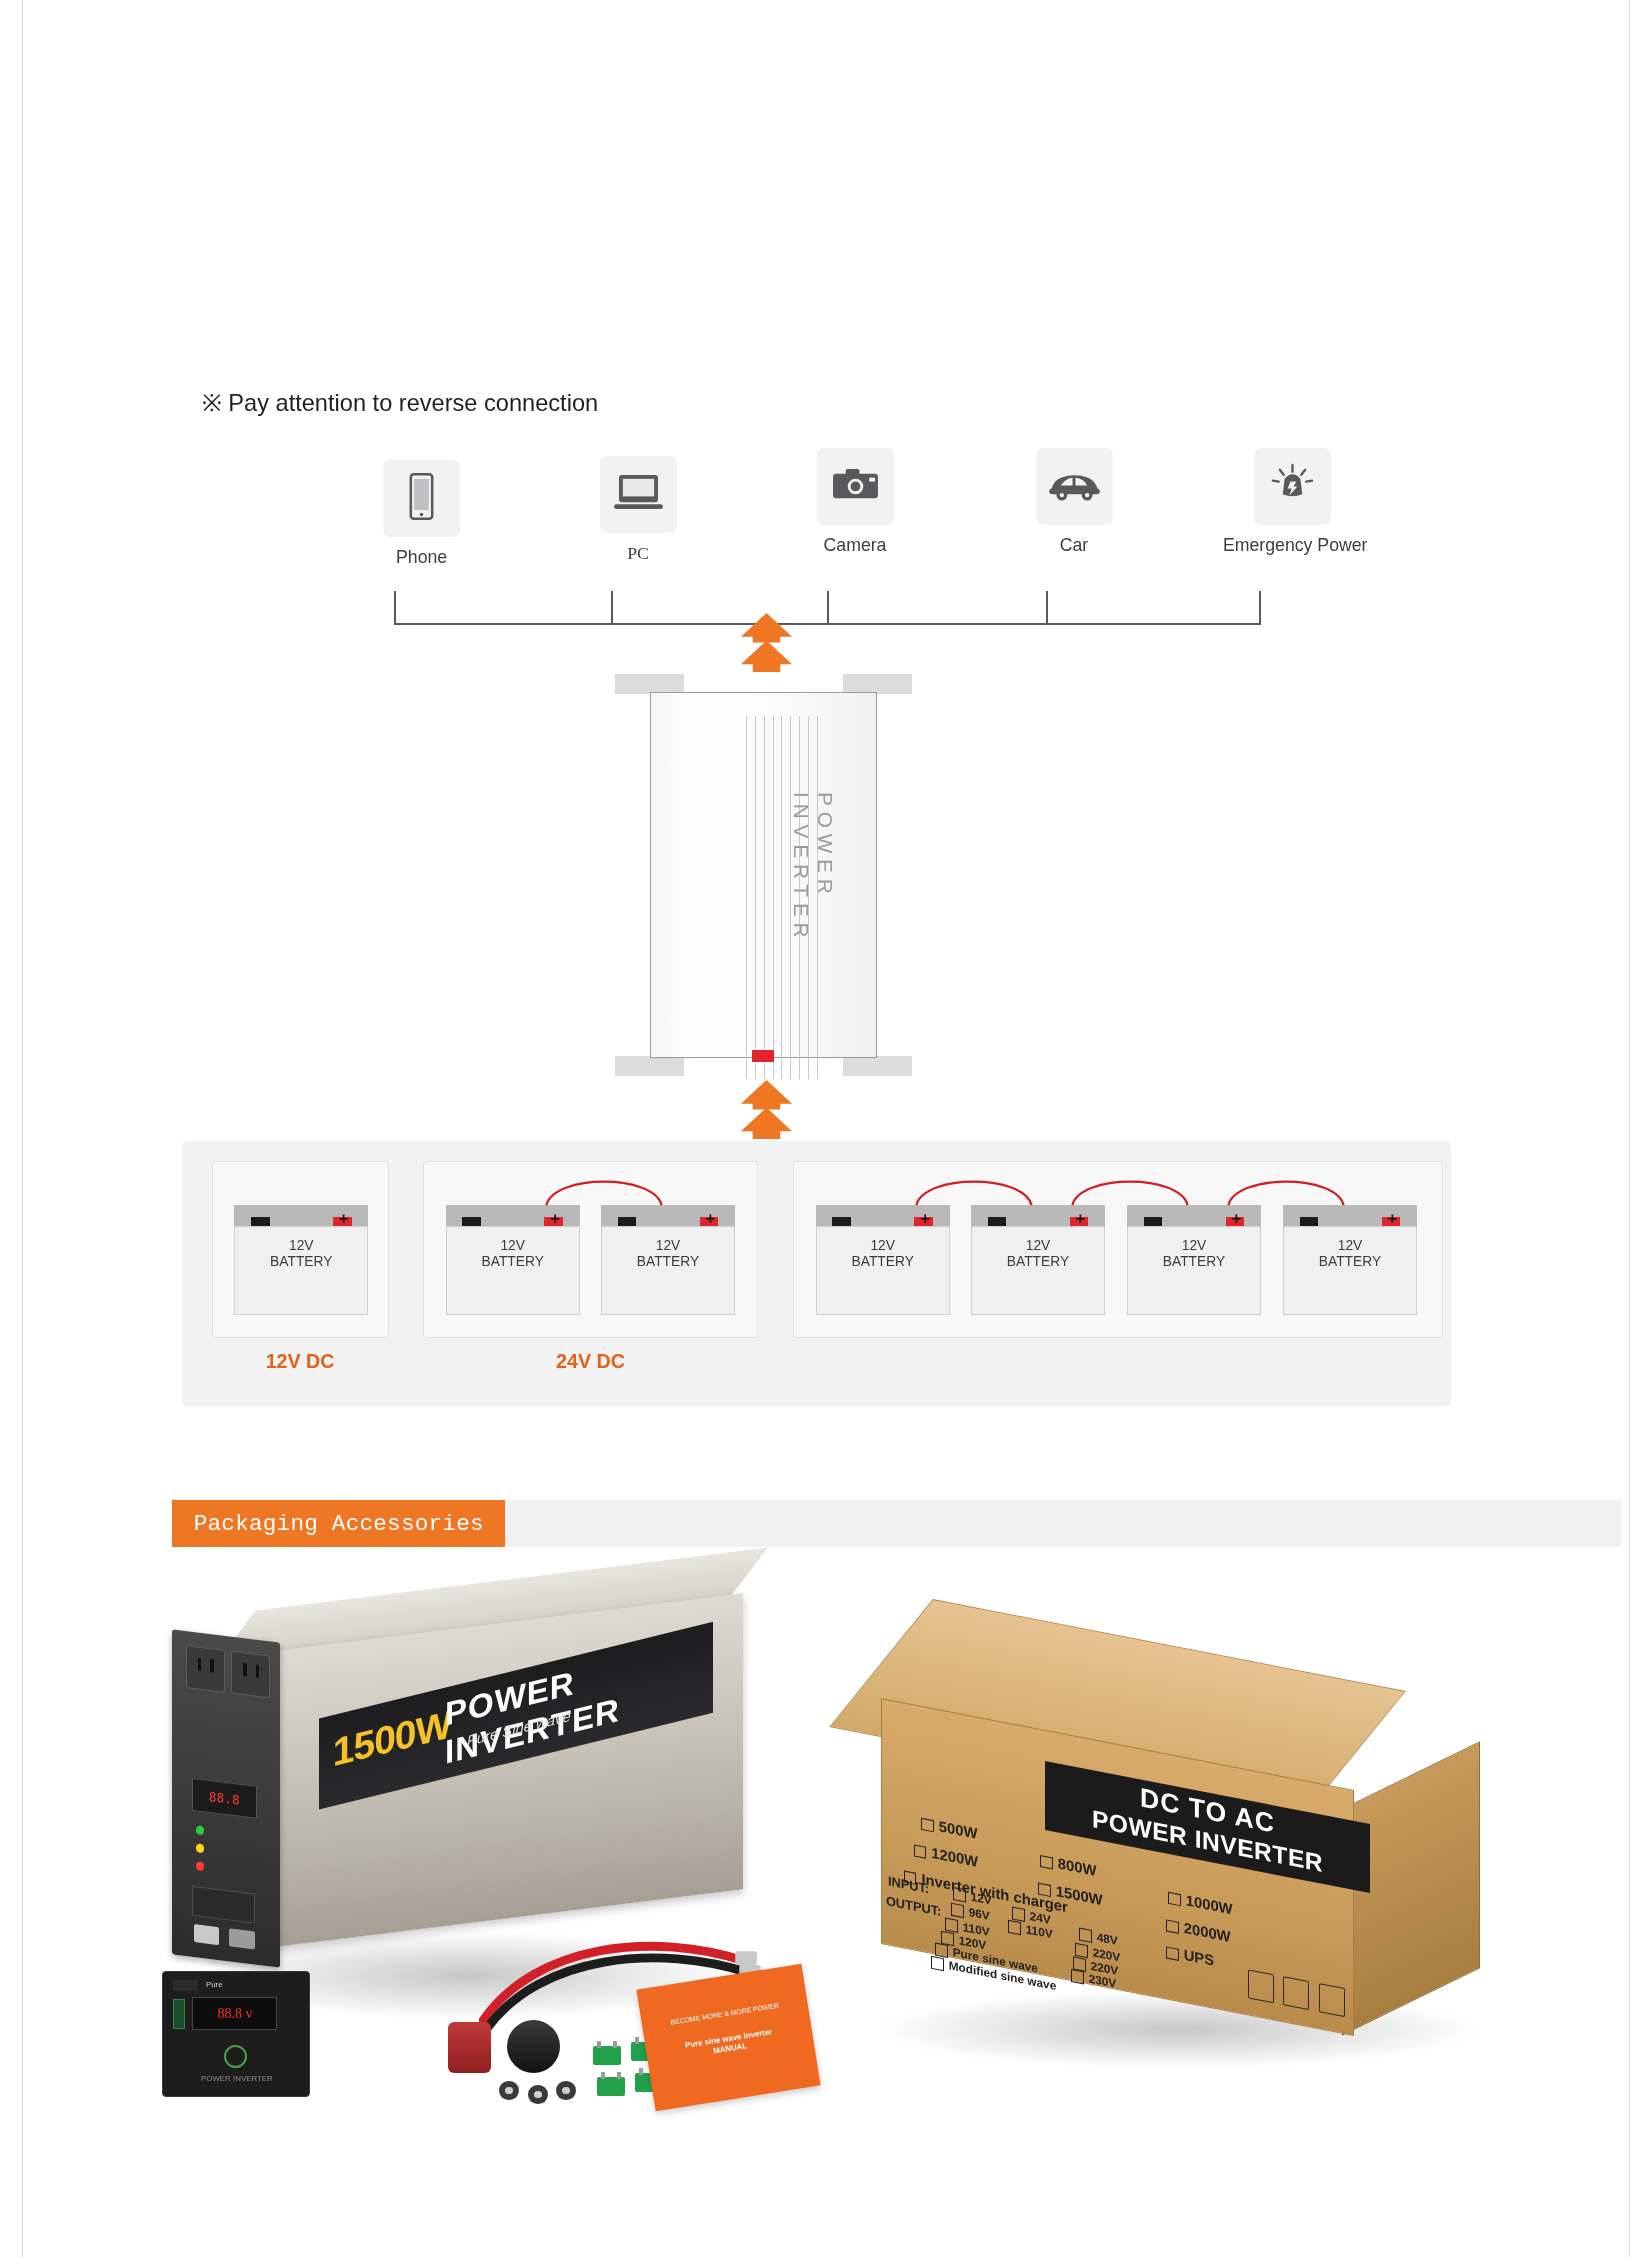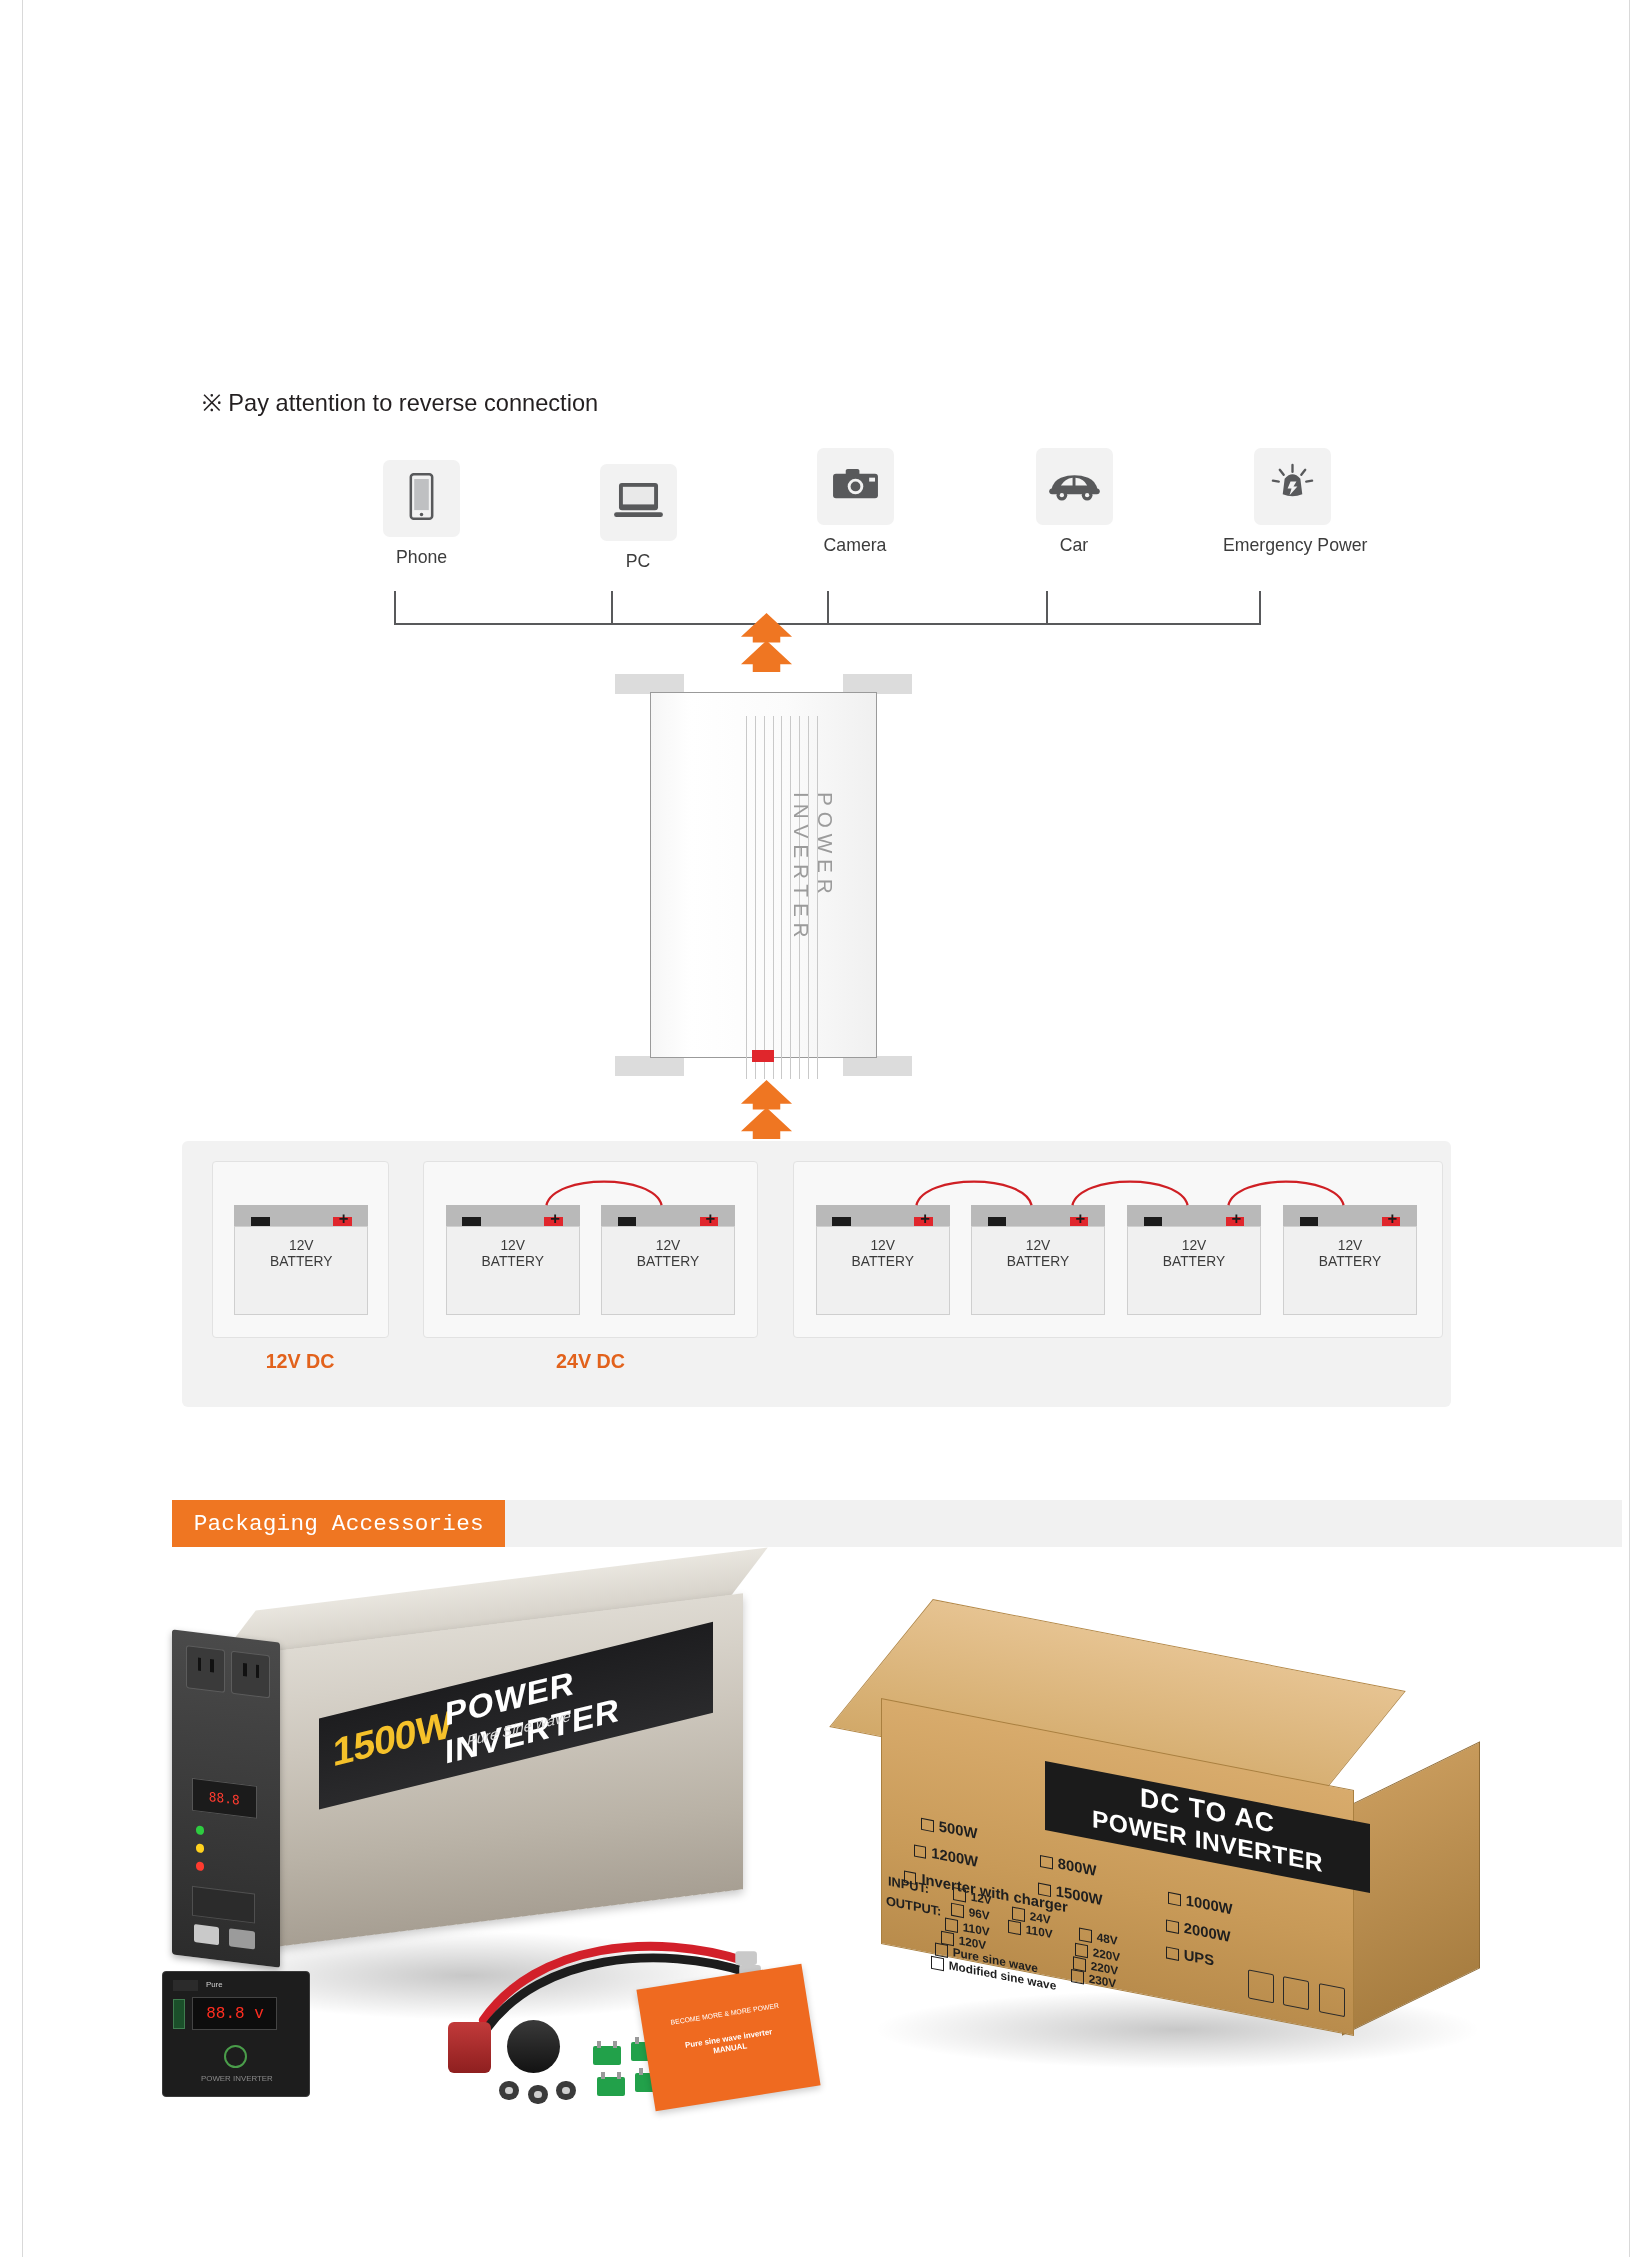--- a/index.html
+++ b/index.html
@@ -210,21 +210,21 @@
   }
   .ctrl-panel {
     position:absolute; left:9.9px; top:414px; width:148px; height:126px;
     background:#1d1d1d; border:1px solid #3a3a3a; border-radius:3.9px;
   }
   .ctrl-lcd {
     position:absolute; left:29.6px; top:25.6px; width:85px; height:33px;
     background:#0d0d0d; border:1px solid #444;
     display:flex; align-items:center; justify-content:center;
   }
-  .ctrl-lcd span { color:#ff2d20; font-family:Liberation Mono, monospace; font-size:16px; }
+  .ctrl-lcd span { color:#ff2d20; font-family:Liberation Serif, serif; font-size:14px; }
   .knob { position:absolute; border-radius:50%; }
   .fuse { position:absolute; width:27.6px; height:19.7px; background:#22a14a; border-radius:2px; }
   .fuse b { position:absolute; left:3.9px; top:-4.9px; width:3.9px; height:6.9px; background:#9a9a9a; }
   .fuse b.r { left:19.7px; }
   .washer { position:absolute; width:19.7px; height:19.7px; border-radius:50%; background:#3a3a3a; }
   .washer i { position:absolute; left:5.9px; top:5.9px; width:7.9px; height:7.9px; border-radius:50%; background:#cfcfcf; }
   .manual {
     position:absolute; left:493px; top:419px; width:167px; height:123px;
     background:#ef6a20; transform:rotate(-9deg);
     box-shadow:0 3px 7.9px rgba(0,0,0,.2);
@@ -293,21 +293,21 @@
           <svg width="33" height="49" viewBox="0 0 34 50">
             <rect x="6" y="2" width="22" height="46" rx="3" fill="none" stroke="#58595b" stroke-width="2.6"></rect>
             <rect x="9.5" y="7" width="15" height="32" fill="#bfc0c2"></rect>
             <circle cx="17" cy="43.5" r="1.8" fill="#58595b"></circle>
           </svg>
         </span>
       </div>
       <div class="dev-label">Phone</div>
     </div>
 
-    <div class="dev" style="left:244px; top:16px;">
+    <div class="dev" style="left:244px; top:8px;font-family:Liberation Serif, serif;">
       <div class="dev-box">
         <span>
           <svg width="51" height="41" viewBox="0 0 52 42">
             <rect x="6" y="3" width="40" height="28" rx="3" fill="#58595b"></rect>
             <rect x="10" y="7" width="32" height="18" fill="#e9e9e9"></rect>
             <rect x="1" y="33" width="50" height="5" rx="2.4" fill="#58595b"></rect>
           </svg>
         </span>
       </div>
       <div class="dev-label">PC</div>

